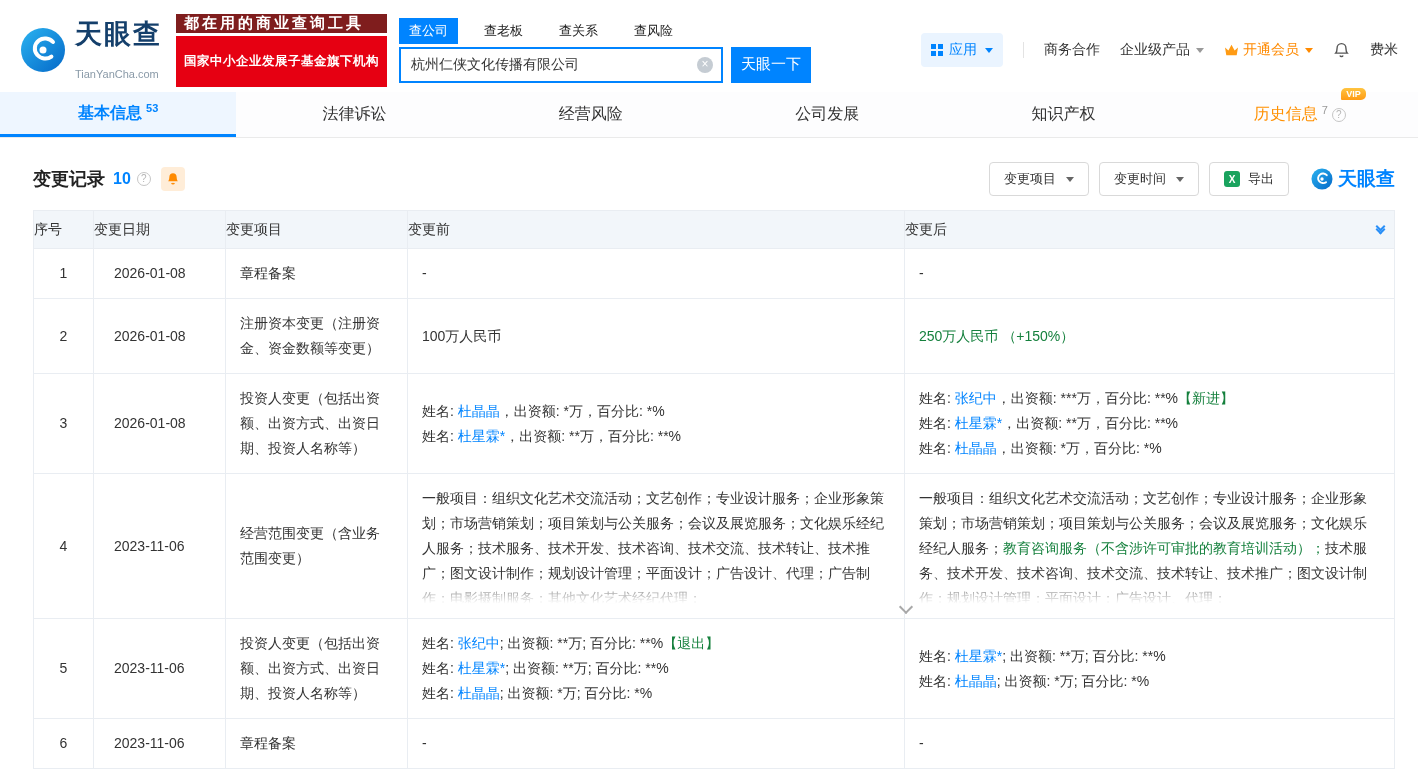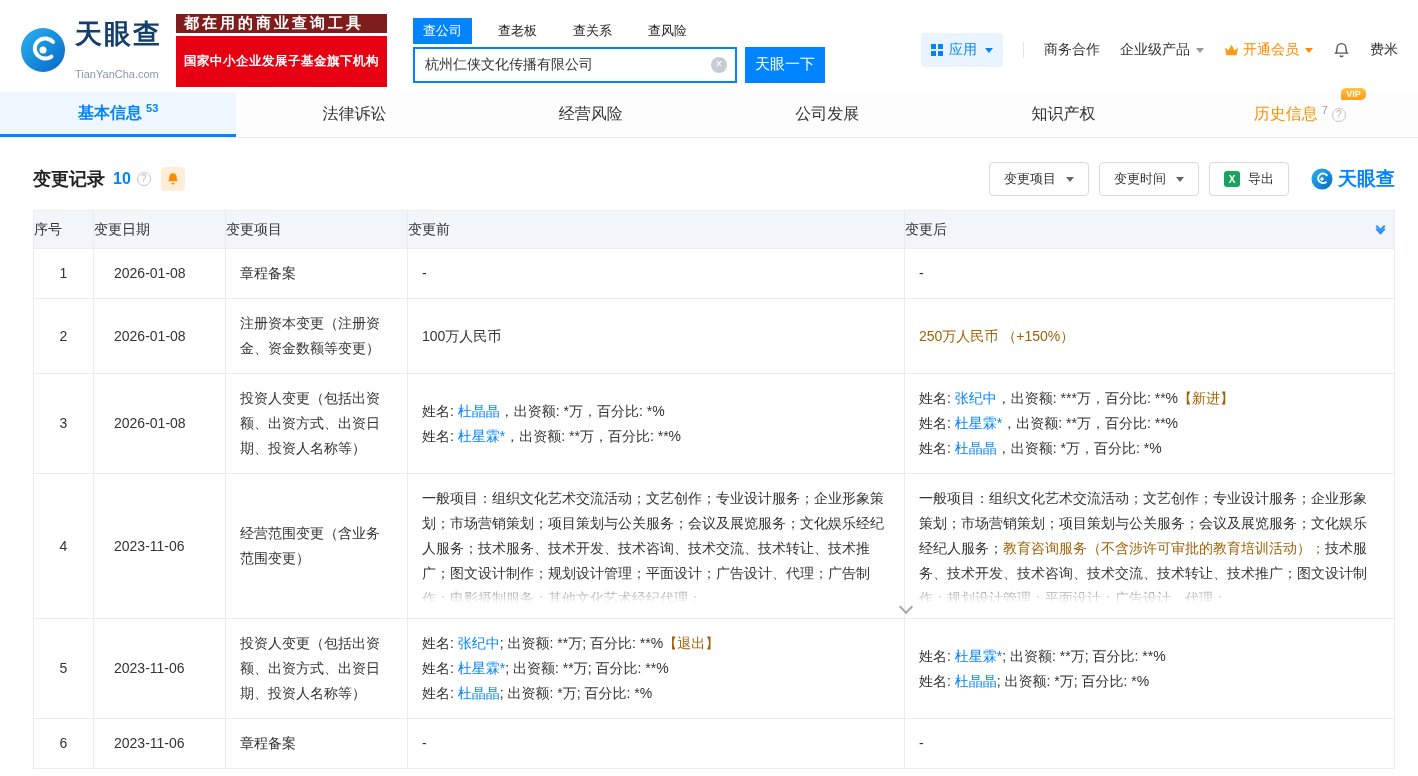--- a/index.html
+++ b/index.html
@@ -8,21 +8,21 @@
 
 
 .topbar{display:flex;align-items:center;padding:14px 20px 6px 20px;height:92px}
 .logo{display:flex;align-items:center;gap:9px;cursor:pointer}
 .logo-txt{display:flex;flex-direction:column;line-height:1.1}
 .logo-cn{font-size:27px;font-weight:bold;color:#143f6b;letter-spacing:2px}
 .logo-en{font-size:11px;color:#8a9aa8;margin-top:18px}
 .banner{margin-left:14px}
 .banner-l1{background:#7f1d1d;color:#fff;font-weight:bold;font-size:15px;letter-spacing:3px;padding:0 8px;white-space:nowrap}
 .banner-l2{background:#e60012;color:#fff;font-weight:bold;font-size:12.5px;letter-spacing:.5px;padding:17px 8px;margin-top:3px;white-space:nowrap}
-.search-area{margin-left:26px}
+.search-area{margin-left:12px}
 .search-tabs{display:flex;gap:16px;font-size:13px;align-items:center;height:26px}
 .search-tab{padding:4px 10px;cursor:pointer;color:#222}
 .search-tab.active{background:#0084ff;color:#fff}
 .search-row{display:flex;margin-top:3px}
 .input-wrap{position:relative}
 .input-wrap input{width:324px;height:36px;border:2px solid #0084ff;border-radius:0;padding:0 34px 0 10px;font-size:14px;color:#333;outline:none;font-family:inherit}
 .clear-btn{position:absolute;right:10px;top:50%;transform:translateY(-50%);width:16px;height:16px;border-radius:50%;background:#c5ccd3;color:#fff;font-size:12px;line-height:15px;text-align:center;cursor:pointer}
 .search-btn{width:80px;height:36px;background:#0084ff;color:#fff;border:none;font-size:15px;margin-left:8px;cursor:pointer;font-family:inherit}
 .top-right{margin-left:auto;display:flex;align-items:center;gap:20px;font-size:14px;white-space:nowrap}
 .apps-chip{display:flex;align-items:center;gap:6px;background:#eaf4ff;color:#0084ff;padding:8px 10px;border-radius:4px;cursor:pointer}
@@ -57,21 +57,21 @@
 .mini-logo{display:flex;align-items:center;gap:5px;margin-left:12px}
 .mini-logo-text{color:#0084ff;font-size:19px;font-weight:bold}
 
 
 table{width:100%;border-collapse:collapse;font-size:14px;table-layout:fixed}
 th{background:#f2f6fa;border:1px solid #e9edf2;height:38px;font-weight:500;color:#333;text-align:left;position:relative;font-size:14px}
 td{border:1px solid #e9edf2;padding:12px 14px;line-height:25px;vertical-align:middle;word-break:break-all}
 td.seq{text-align:center;padding:12px 4px}
 td.date{padding-left:20px}
 .lnk{color:#0084ff;cursor:pointer}
-.red{color:#a16207}
+.red{color:#15803d}
 .clamp{max-height:120px;overflow:hidden;position:relative}
 .clamp::after{content:"";position:absolute;left:0;right:0;bottom:0;height:30px;background:linear-gradient(rgba(255,255,255,0),#fff 92%)}
 td.has-expand{position:relative;vertical-align:top}
 .expand-chevron{position:absolute;bottom:6px;right:-7px;width:10px;height:10px;border-right:2px solid #a8a8a8;border-bottom:2px solid #a8a8a8;transform:rotate(45deg);cursor:pointer;z-index:3;background:transparent}
 .dbl-down{position:absolute;right:10px;top:12px;display:flex;flex-direction:column;cursor:pointer}
 .dbl-down i{width:7px;height:7px;border-right:2px solid #2a8ff7;border-bottom:2px solid #2a8ff7;transform:rotate(45deg);display:block}
 .dbl-down i + i{margin-top:-4px}
 </style>
 </head>
 <body>

